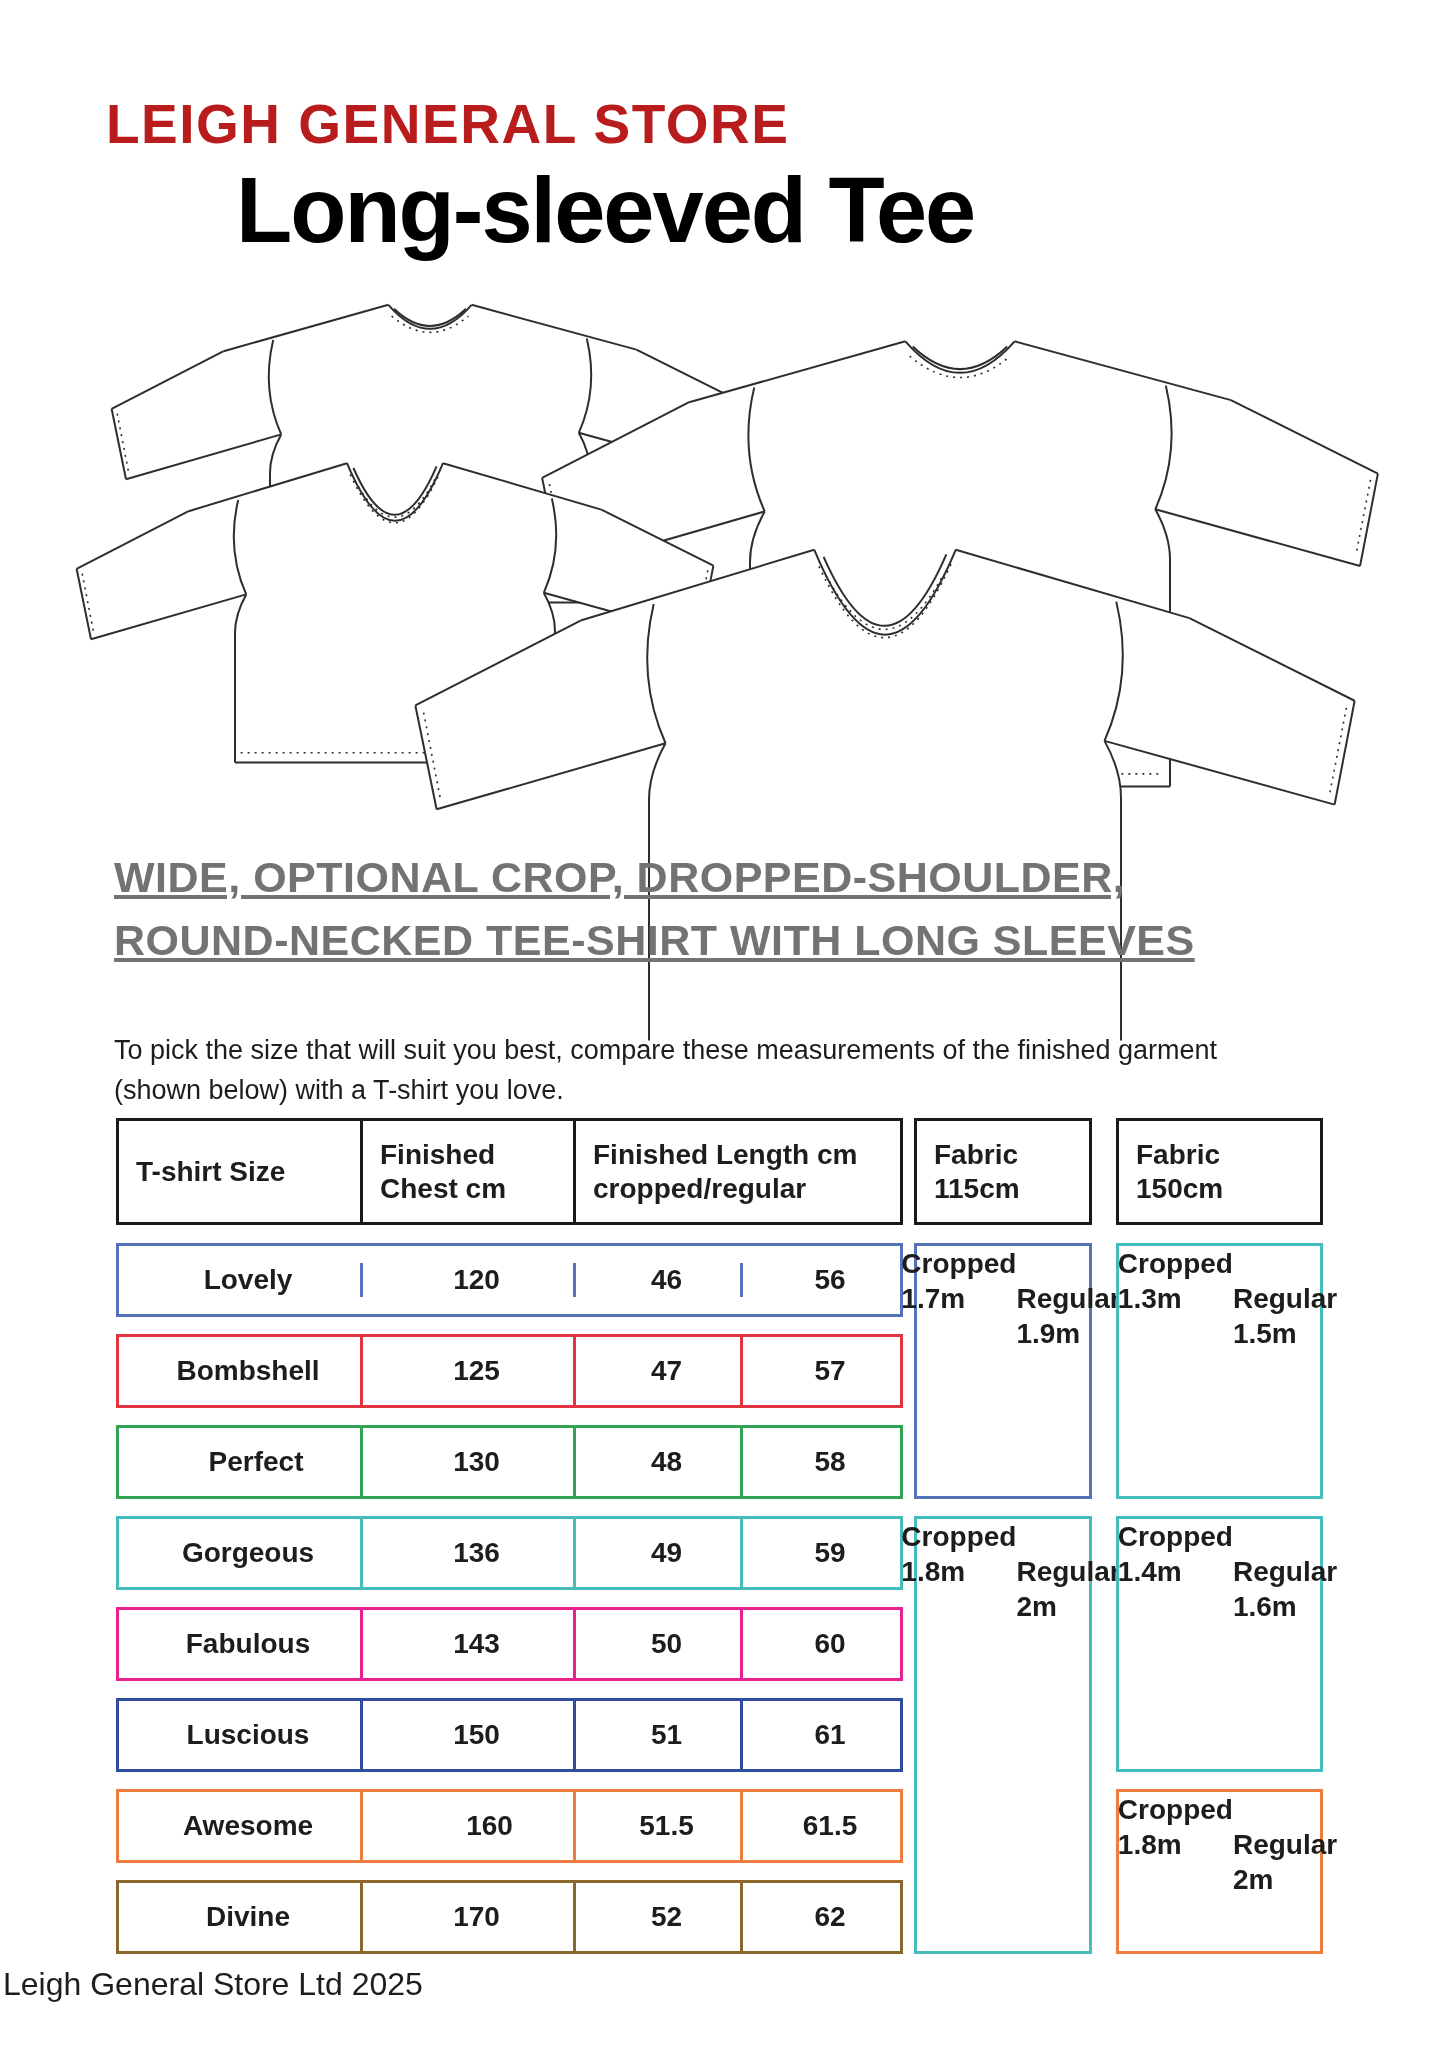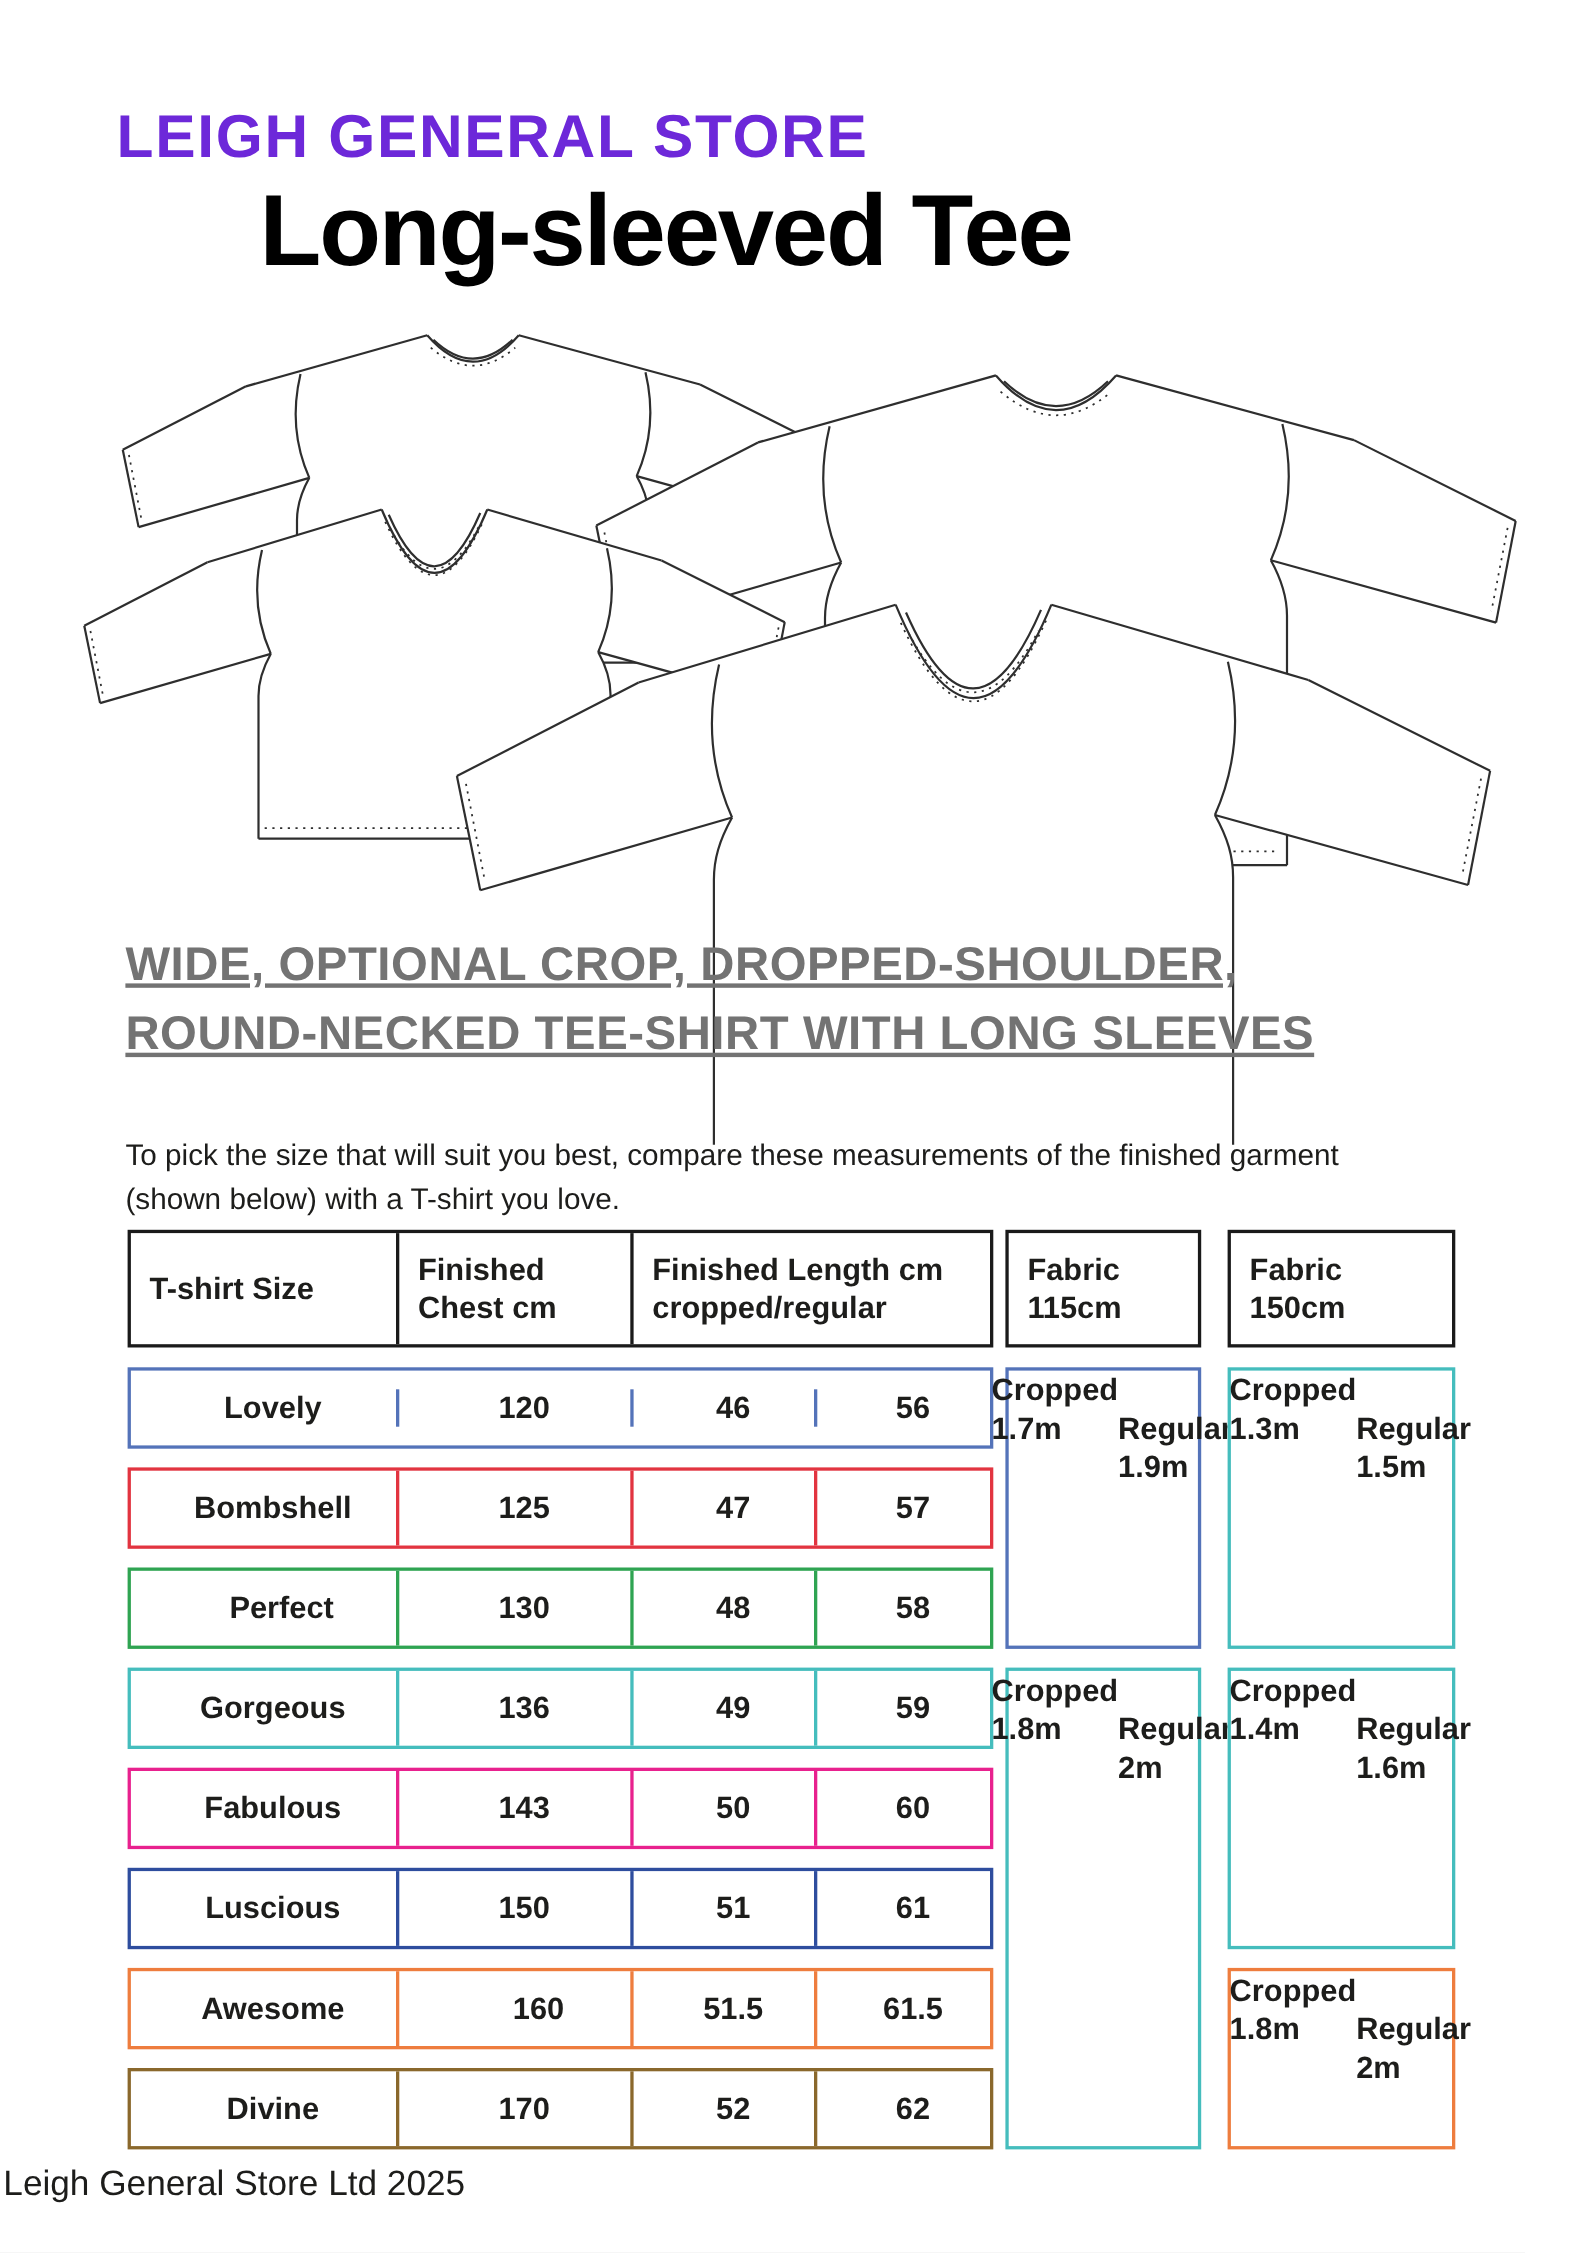--- a/index.html
+++ b/index.html
@@ -3,21 +3,21 @@
 <meta charset="utf-8">
 <style>
   html,body{margin:0;padding:0;background:#e8e8e8;}
   .page{
     position:relative; width:1448px; height:2048px; background:#ffffff;
     margin:0 auto; overflow:hidden;
     font-family:"Liberation Sans", sans-serif; color:#1d1d1b;
   }
   .brand{
     position:absolute; left:106px; top:92px; z-index:2;
-    font-size:55px; font-weight:600; letter-spacing:1.5px; color:#6d28d9;
+    font-size:55px; font-weight:600; letter-spacing:1.5px; color:#b91c1c;
   }
   .doc-title{
     position:absolute; left:236px; top:158px; z-index:2;
     font-size:92px; font-weight:800; letter-spacing:-2px; color:#000000;
   }
   .art{ position:absolute; left:0; top:225px; width:1448px; height:880px; z-index:1; }
   .heading{
     position:absolute; left:114px; top:846px; z-index:2;
     font-size:43px; line-height:63px; font-weight:600; letter-spacing:0.5px; color:#737373;text-decoration:underline;
   }

